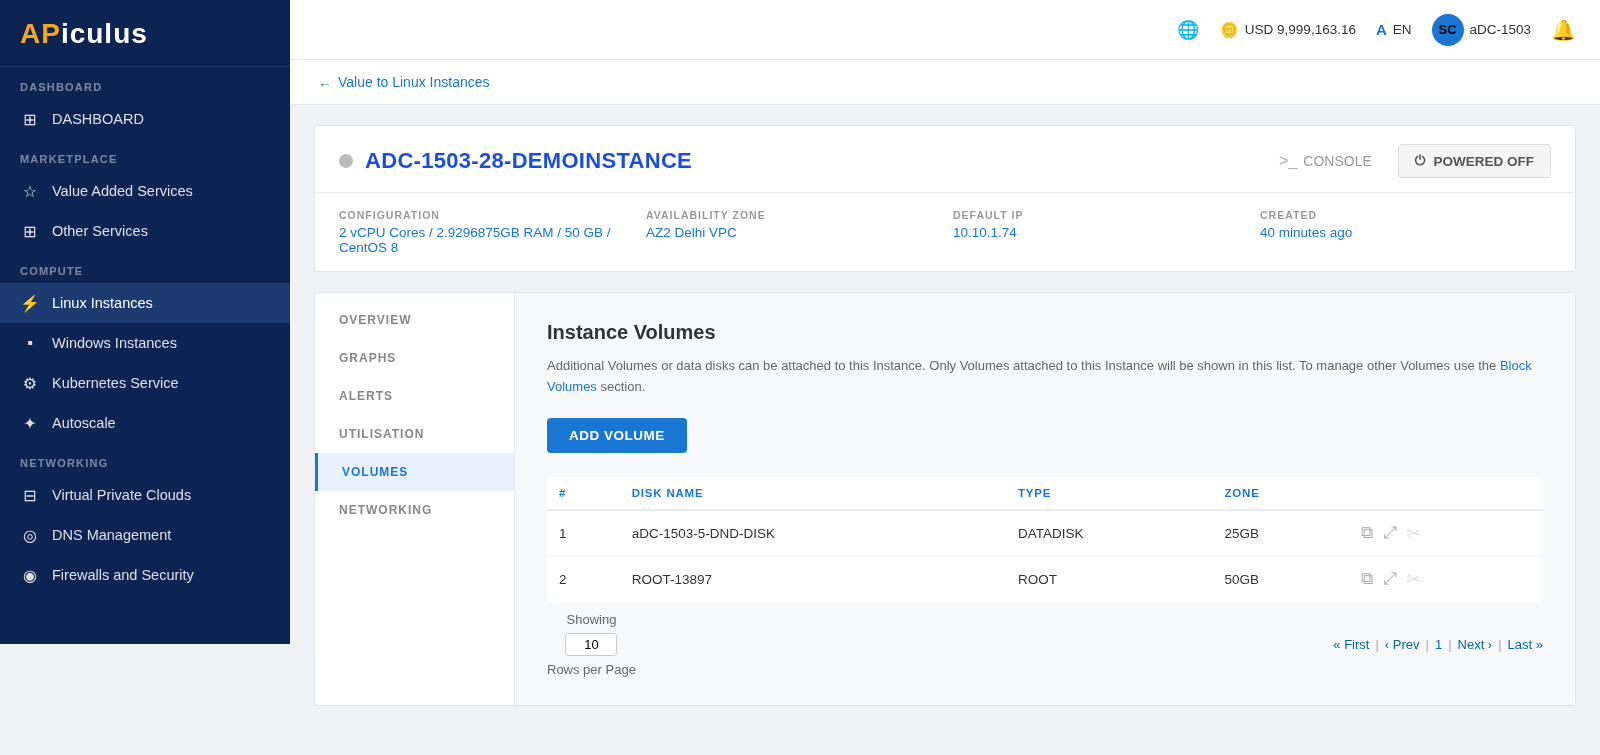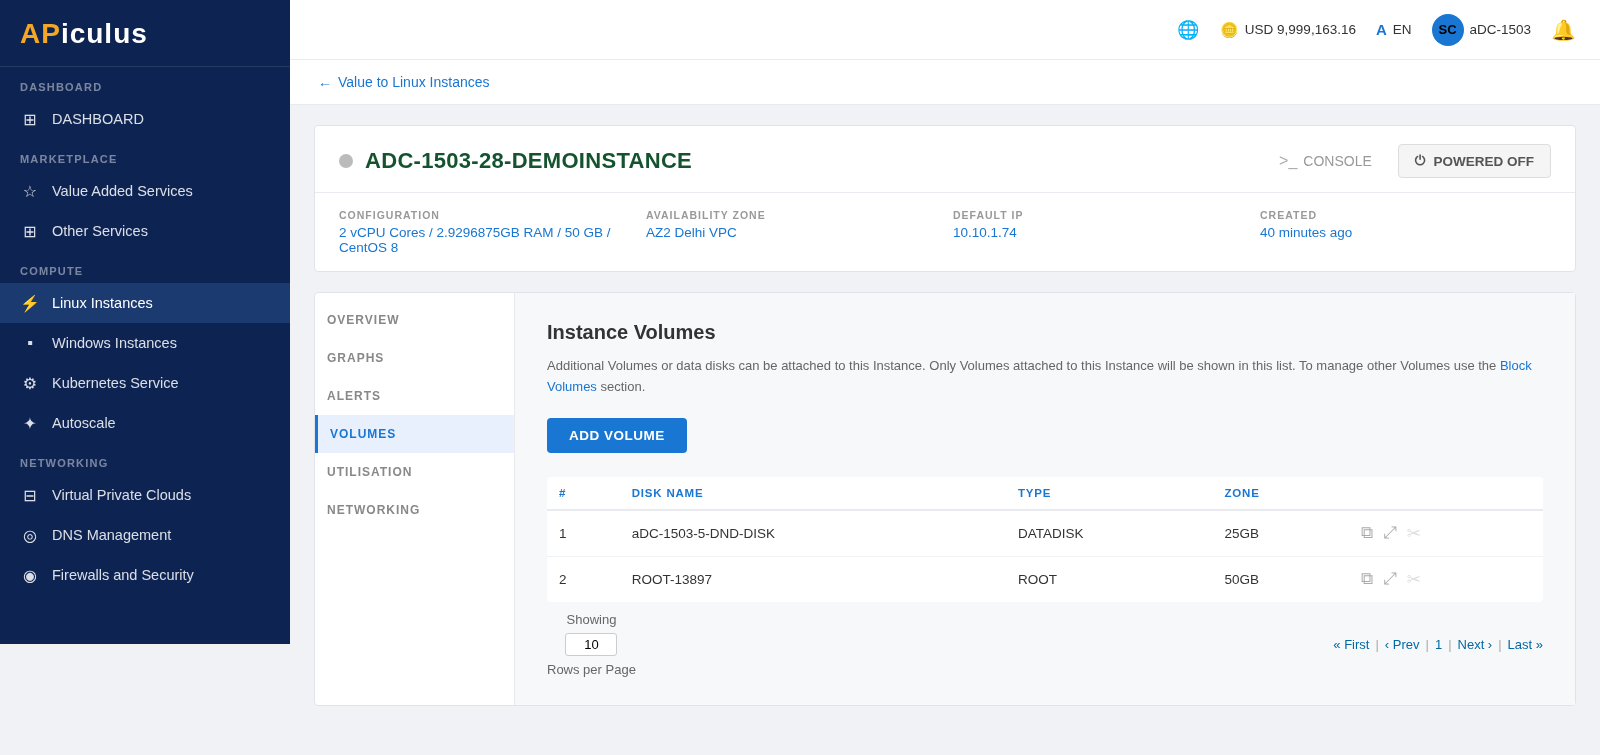--- a/index.html
+++ b/index.html
@@ -145,21 +145,21 @@
     .status-dot {
       width: 14px;
       height: 14px;
       border-radius: 50%;
       background: #bbb;
       flex-shrink: 0;
     }
     .instance-name {
       font-size: 22px;
       font-weight: 600;
-      color: #14532d;
+      color: #1d4ed8;
       letter-spacing: 0.3px;
     }
     .header-actions {
       display: flex;
       align-items: center;
       gap: 16px;
     }
     .console-btn {
       display: flex;
       align-items: center;
@@ -216,21 +216,21 @@
     }
 
     
     .detail-nav {
       width: 200px;
       min-width: 200px;
       border-right: 1px solid #e8eaf0;
       padding: 8px 0;
     }
     .detail-nav-item {
-      padding: 12px 12px;
+      padding: 12px 24px;
       font-size: 12px;
       letter-spacing: 1px;
       color: #888;
       font-weight: 600;
       cursor: pointer;
     }
     .detail-nav-item.active {
       background: #e8f0fe;
       color: #1976d2;
       border-left: 3px solid #1976d2;
@@ -468,22 +468,22 @@
         </div>
       </div>
     </div>
 
     <div class="instance-detail">
 
       <div class="detail-nav">
         <div class="detail-nav-item">OVERVIEW</div>
         <div class="detail-nav-item">GRAPHS</div>
         <div class="detail-nav-item">ALERTS</div>
+        <div class="detail-nav-item">UTILISATION</div>
         <div class="detail-nav-item active">VOLUMES</div>
-        <div class="detail-nav-item">UTILISATION</div>
         <div class="detail-nav-item">NETWORKING</div>
       </div>
 
       <div class="detail-panel">
         <div class="panel-title">Instance Volumes</div>
         <p class="panel-desc">
           <span>Additional Volumes or data disks can be attached to this Instance. Only Volumes attached to this Instance will be shown in this list. To manage other Volumes use the</span>
           <a>Block Volumes</a>
           <span> section.</span>
         </p>

